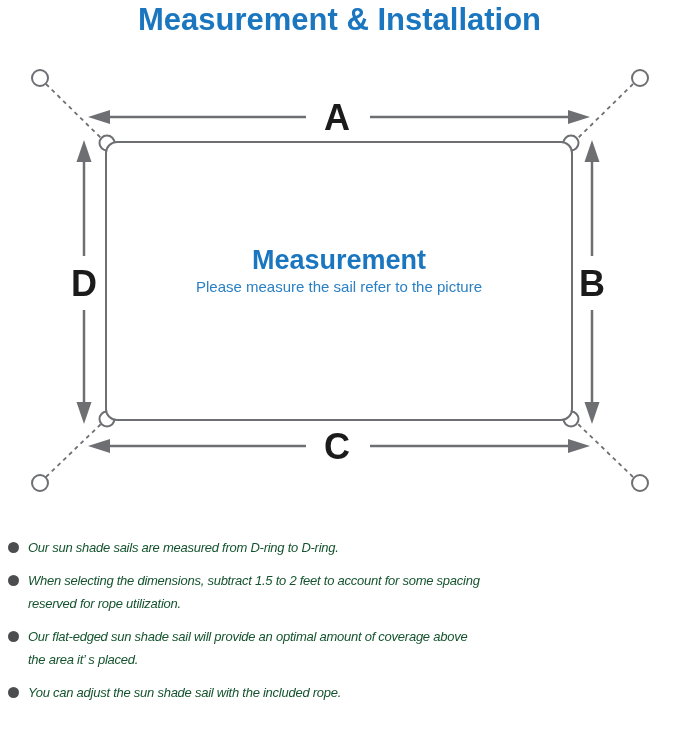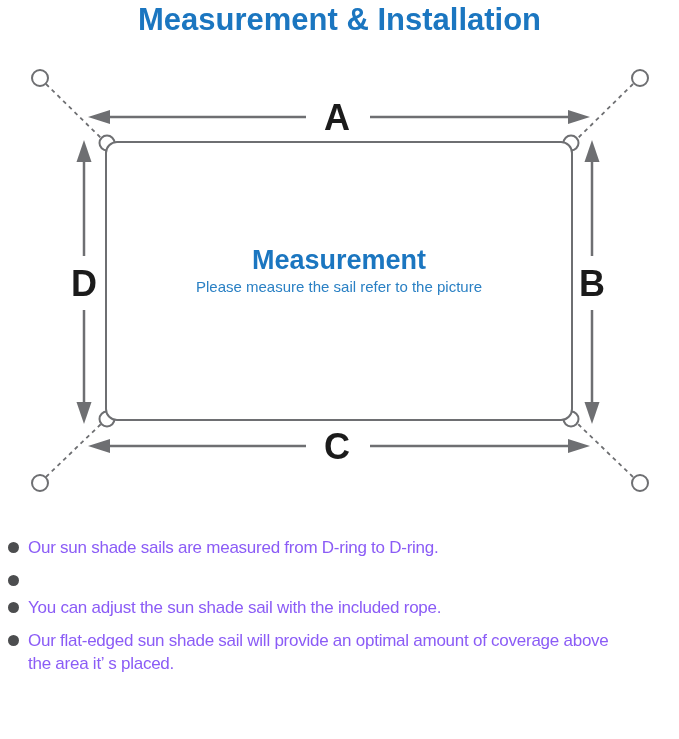--- a/index.html
+++ b/index.html
@@ -30,23 +30,24 @@
     font-size:15px; fill:#2a80c4;
   }
   .notes { position:absolute; top:536px; left:8px; width:665px; }
   .note { display:flex; align-items:flex-start; margin-bottom:10px; }
   .dot {
     width:11px; height:11px; border-radius:50%;
     background:#4c4d4f; flex:0 0 11px;
     margin:6px 9px 0 0;
   }
   .note-text {
-    font-size:17px; line-height:23px;
-    color:#8b5cf6; letter-spacing:-0.25px;
+    font-size:13px; line-height:23px;
+    color:#14532d; letter-spacing:-0.25px;
     white-space:pre-line;
+    font-style:italic;
   }
 </style>
 </head>
 <body>
 
 <div class="page">
 
   <h1 class="title">Measurement &amp; Installation</h1>
 
   <svg class="diagram" width="679" height="528" viewBox="0 0 679 528" xmlns="http://www.w3.org/2000/svg">
@@ -111,25 +112,27 @@
     <text class="center-subheading" x="339" y="292" text-anchor="middle">Please measure the sail refer to the picture</text>
   </svg>
 
   <div class="notes">
     <div class="note">
       <span class="dot"></span>
       <span class="note-text">Our sun shade sails are measured from D-ring to D-ring.</span>
     </div>
     <div class="note">
       <span class="dot"></span>
-    </div>
-    <div class="note">
-      <span class="dot"></span>
-      <span class="note-text">You can adjust the sun shade sail with the included rope.</span>
+      <span class="note-text">When selecting the dimensions, subtract 1.5 to 2 feet to account for some spacing
+reserved for rope utilization.</span>
     </div>
     <div class="note">
       <span class="dot"></span>
       <span class="note-text">Our flat-edged sun shade sail will provide an optimal amount of coverage above
 the area it’ s placed.</span>
     </div>
+    <div class="note">
+      <span class="dot"></span>
+      <span class="note-text">You can adjust the sun shade sail with the included rope.</span>
+    </div>
   </div>
 
 </div>
 
 </body></html>

